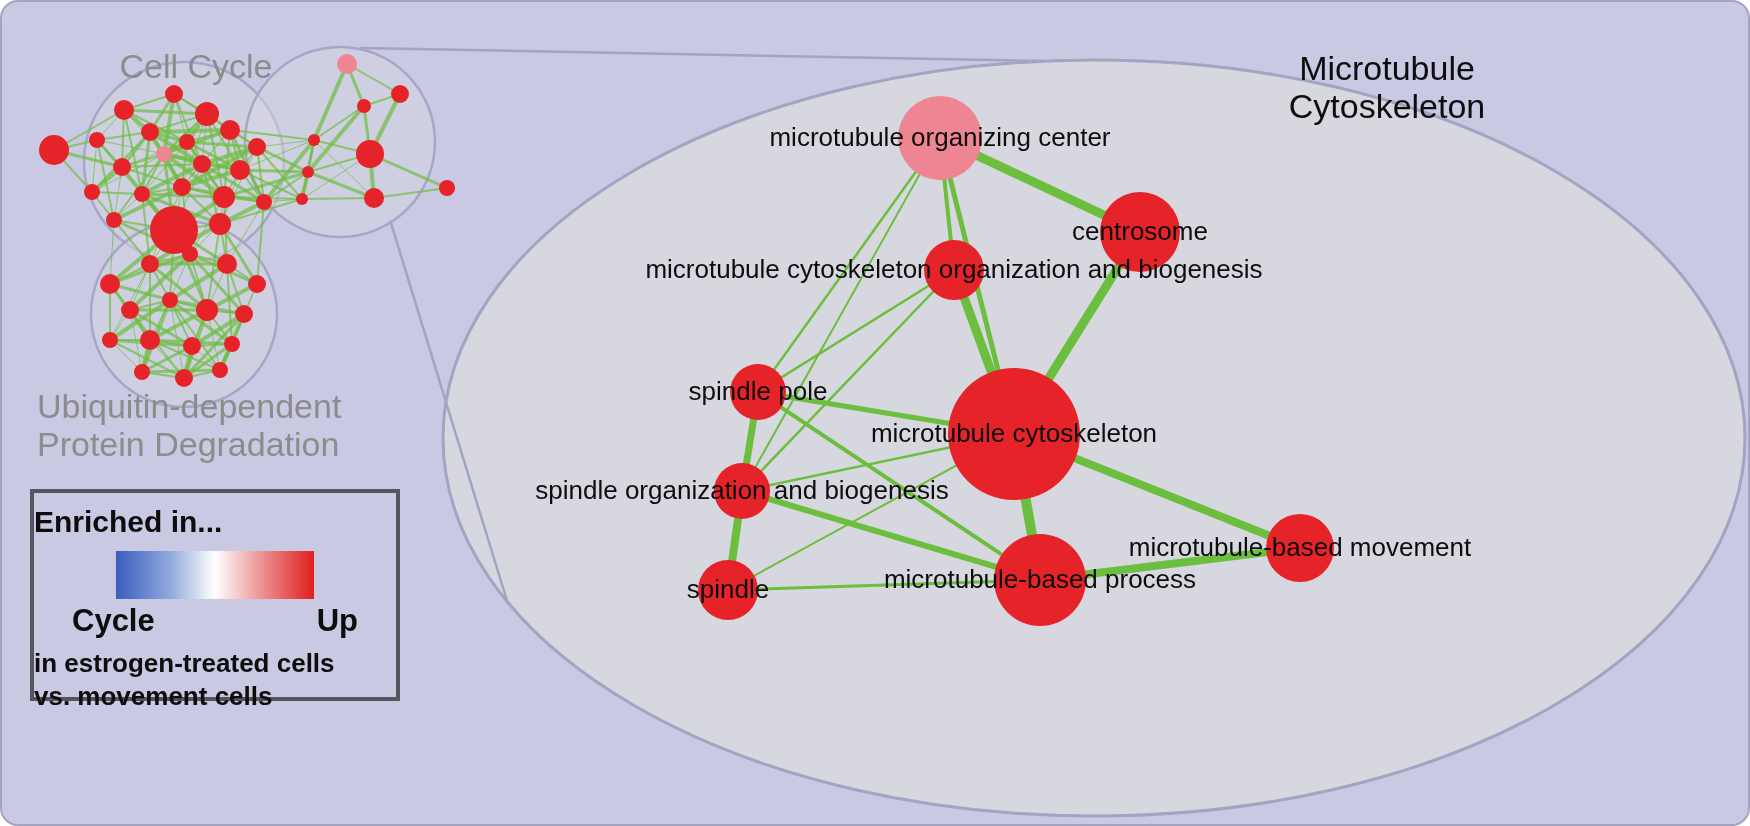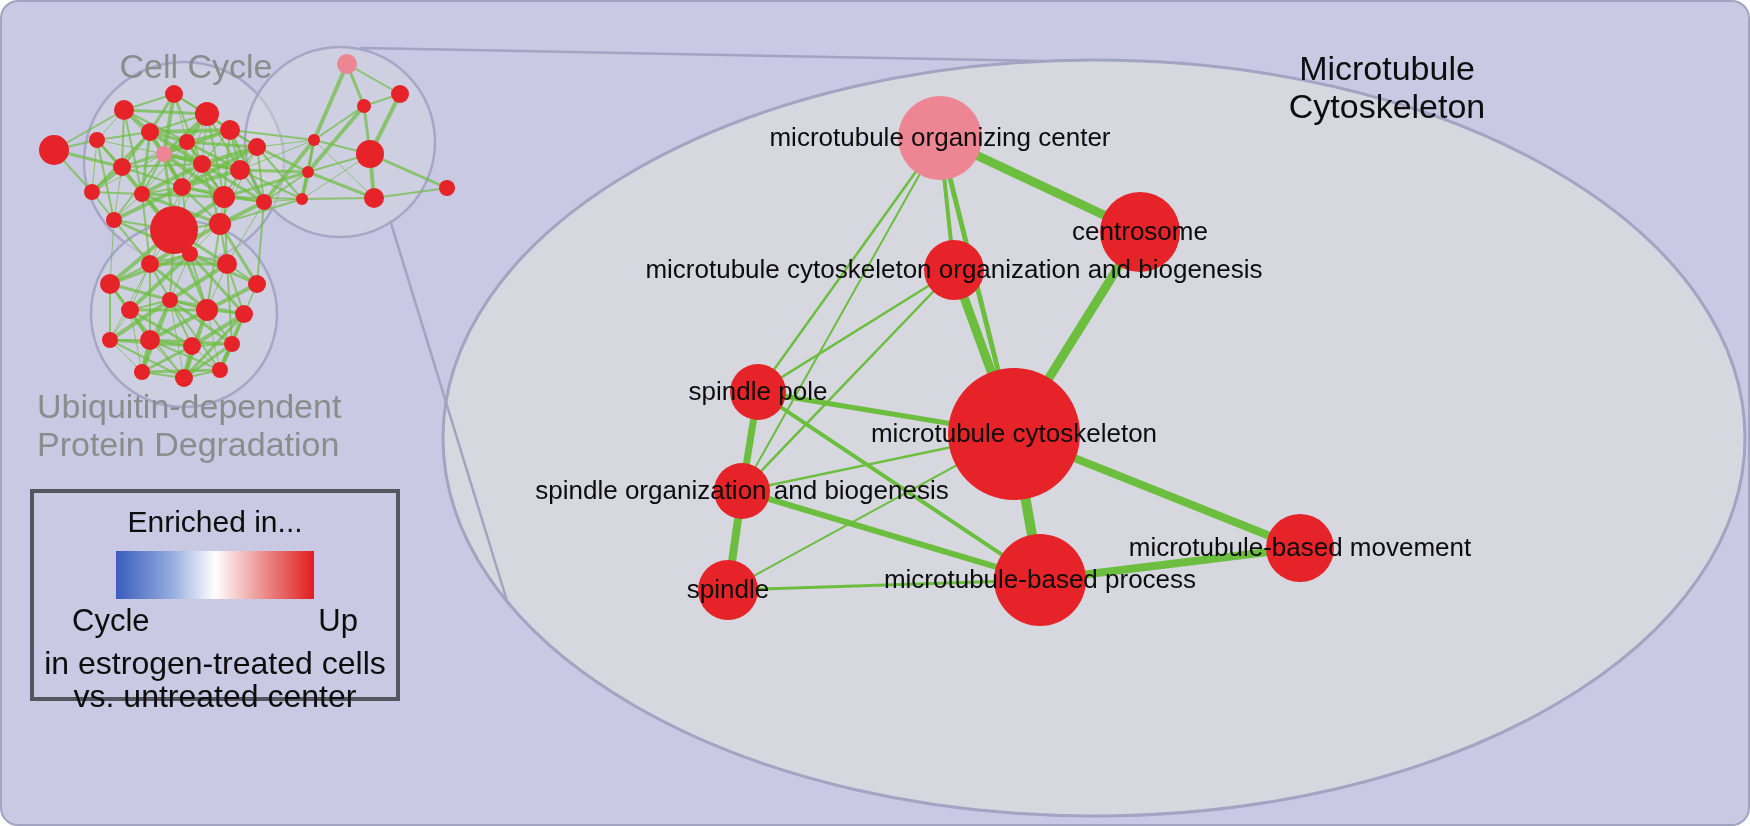--- a/index.html
+++ b/index.html
@@ -17,27 +17,28 @@
   text { font-family: "Liberation Sans", sans-serif; }
   .cluster-label { font-size: 34px; fill: var(--gray-label, #8c8c8c); text-anchor: middle; }
   .cluster-label.left { text-anchor: start; }
   .detail-title { font-size: 34px; fill: var(--black-label, #0d0d0d); text-anchor: middle; }
   .node-label { font-size: 26px; fill: var(--black-label, #0d0d0d); text-anchor: middle; }
   .legend {
     position: absolute;
     left: 28px; top: 487px;
     width: 370px; height: 212px;
     border: 4px solid var(--legend-border, #55555f);
-    text-align: center;
+    text-align: left;
     color: var(--black-label, #0d0d0d);
+    font-weight: bold;
   }
   .legend-title { font-size: 30px; margin-top: 12px; }
   .legend-bar { width: 198px; height: 48px; margin: 12px auto 4px auto; }
   .legend-ends { display: flex; justify-content: space-between; padding: 0 38px; font-size: 31px; }
-  .legend-caption { font-size: 32px; line-height: 33px; }
+  .legend-caption { font-size: 26px; line-height: 33px; }
   .legend-caption.first { margin-top: 8px; }
 </style>
 </head>
 <body>
 
 <div class="stage">
 
   <svg viewBox="0 0 1750 826" width="1750" height="826">
 
     <ellipse id="detail-ellipse" cx="1092" cy="436" rx="651" ry="378" fill="#d7d7df" stroke="#a3a3c2" stroke-width="3"></ellipse>
@@ -390,16 +391,16 @@
   </svg>
 
   <div class="legend">
     <div class="legend-title">Enriched in...</div>
     <div class="legend-bar" id="legend-bar" style="background: linear-gradient(90deg, rgb(58, 93, 189) 0%, rgb(147, 171, 221) 28%, rgb(255, 255, 255) 50%, rgb(236, 154, 154) 72%, rgb(225, 29, 29) 100%);"></div>
     <div class="legend-ends">
       <span>Cycle</span>
       <span>Up</span>
     </div>
     <div class="legend-caption first">in estrogen-treated cells</div>
-    <div class="legend-caption">vs. untreated center</div>
+    <div class="legend-caption">vs. movement cells</div>
   </div>
 
 </div>
 
 </body></html>

